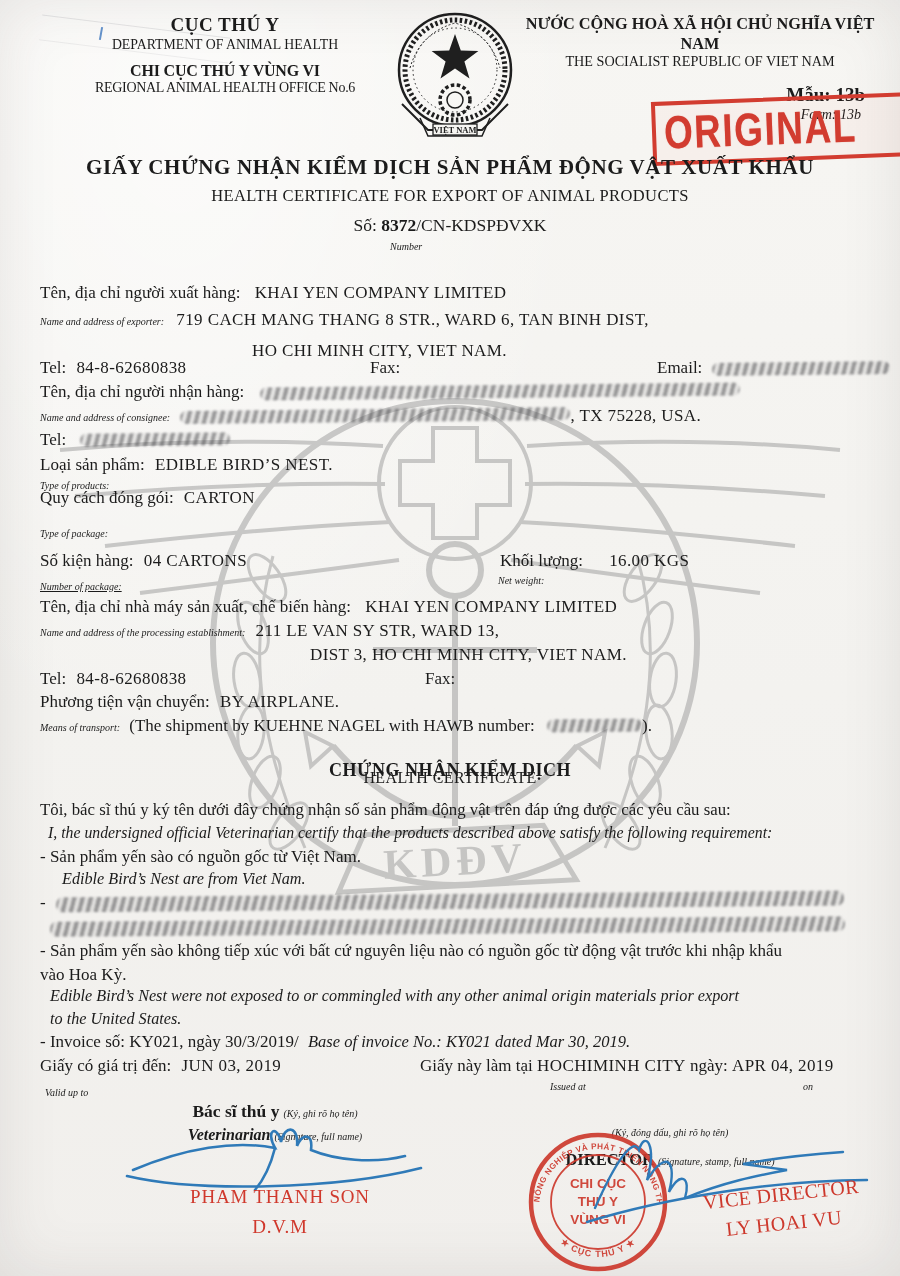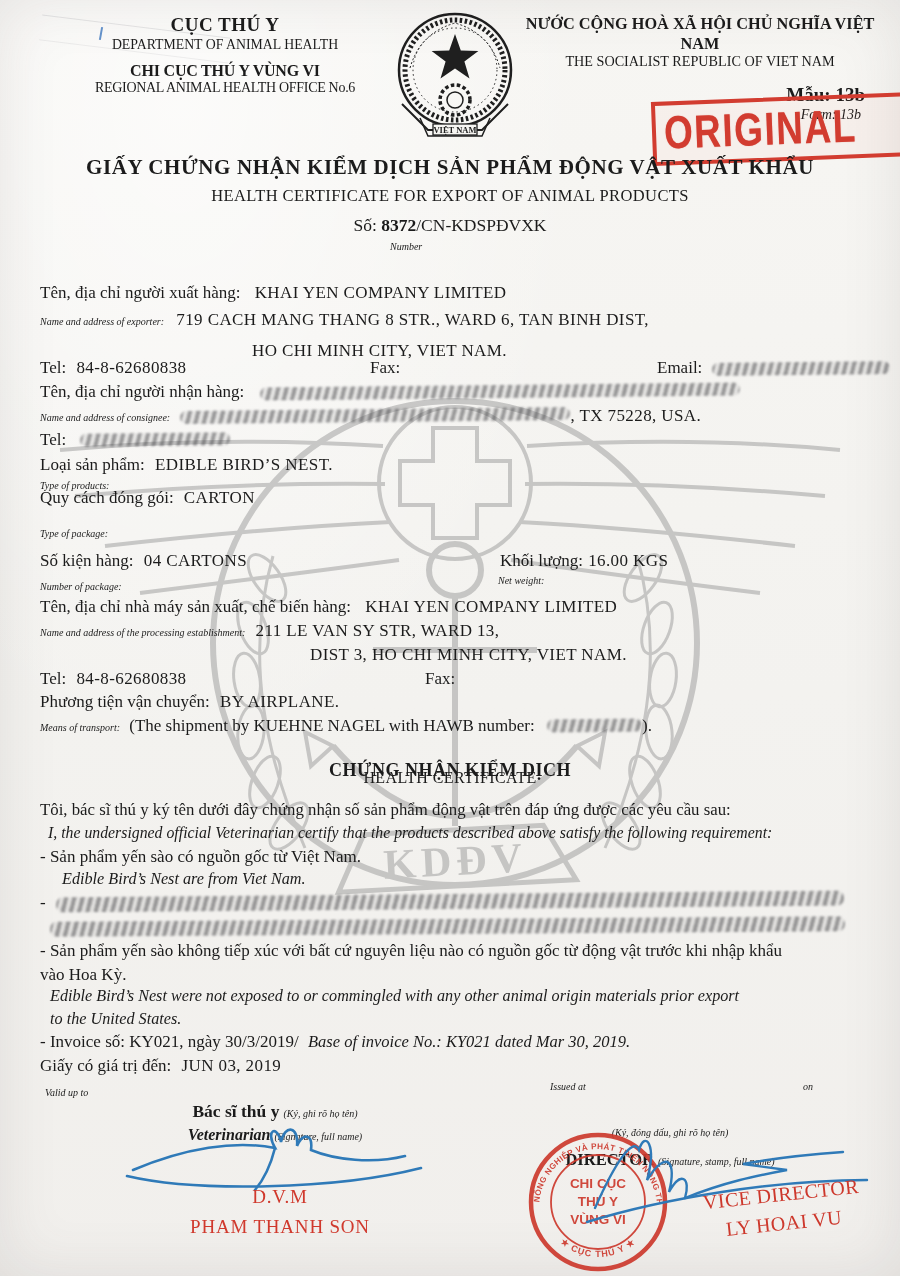--- a/index.html
+++ b/index.html
@@ -200,24 +200,24 @@
     <span>Quy cách đóng gói:</span>
     <span class="val" style="margin-left:6px;">CARTON</span>
   </div>
   <div class="bl en" style="top:528px;">Type of package:</div>
 
   <div class="bl" style="top:551px;right:25px;">
     <span>Số kiện hàng:</span>
     <span class="val" style="margin-left:6px;">04 CARTONS</span>
     <span class="abs" style="left:460px;">
       <span>Khối lượng:</span>
-      <span class="val" style="margin-left:1px;text-align:right;">16.00 KGS</span>
+      <span class="val" style="margin-left:22px;text-align:right;">16.00 KGS</span>
     </span>
   </div>
-  <div class="bl" style="top:575px;right:42px;">
+  <div class="bl" style="top:575px;right:42px;text-decoration:underline;">
     <span class="en">Number of package:</span>
     <span class="abs en" style="left:458px;">Net weight:</span>
   </div>
 
   <div class="bl" style="top:597px;">
     <span>Tên, địa chỉ nhà máy sản xuất, chế biến hàng:</span>
     <span class="val" style="margin-left:10px;">KHAI YEN COMPANY LIMITED</span>
   </div>
   <div class="bl" style="top:621px;">
     <span class="en">Name and address of the processing establishment:</span>
@@ -263,20 +263,26 @@
   <div class="bl en" style="left:50px;top:1010px;font-size:16.2px;">to the United States.</div>
 
   <div class="bl" style="top:1032px;">
     <span>- Invoice số: KY021, ngày 30/3/2019/</span>
     <span class="en" style="font-size:16.5px;margin-left:5px;">Base of invoice No.: KY021 dated Mar 30, 2019.</span>
   </div>
 
   <div class="bl" style="top:1056px;right:10px;">
     <span>Giấy có giá trị đến:</span>
     <span class="val" style="margin-left:6px;">JUN 03, 2019</span>
+    <span class="abs" style="left:380px;">
+      <span>Giấy này làm tại</span>
+      <span class="val">HOCHIMINH CITY</span>
+      <span>ngày:</span>
+      <span class="val">APR 04, 2019</span>
+    </span>
   </div>
   <div class="bl" style="left:45px;top:1081px;right:10px;">
     <span class="en">Valid up to</span>
     <span class="abs en" style="left:505px;">Issued at</span>
     <span class="abs en" style="left:758px;">on</span>
   </div>
 
   <div class="abs ctr" style="left:130px;top:1101px;width:290px;">
     <span class="b" style="font-size:17.5px;">Bác sĩ thú y</span>
     <span class="en">(Ký, ghi rõ họ tên)</span>
@@ -294,22 +300,22 @@
 
   <svg class="abs" style="left:125px;top:1118px;" width="310" height="80" viewBox="0 0 310 80">
     <g fill="none" stroke="#2f7ab8" stroke-width="2.6" stroke-linecap="round">
       <path d="M8 52 C60 30 110 22 150 30 C140 12 152 6 156 24 C160 6 174 8 172 28 C178 14 188 16 186 32 C210 42 248 46 280 38"></path>
       <path d="M2 58 C70 74 210 72 296 50"></path>
       <path d="M150 30 C146 46 140 60 130 72"></path>
     </g>
   </svg>
 
   <div class="abs namecard" style="left:140px;top:1182px;width:280px;">
+    <div>PHAM THANH SON</div>
     <div>D.V.M</div>
-    <div>PHAM THANH SON</div>
   </div>
 
   <svg class="abs" style="left:522px;top:1126px;opacity:.92;" width="152" height="152" viewBox="0 0 152 152">
     <g fill="none" stroke="#cd3a2e">
       <circle cx="76" cy="76" r="67" stroke-width="4.5"></circle>
       <circle cx="76" cy="76" r="47" stroke-width="1.8"></circle>
     </g>
     <defs>
       <path id="arcTop" d="M 17 82 A 59 59 0 0 1 135 82"></path>
       <path id="arcBottom" d="M 23 95 A 57 57 0 0 0 129 95"></path>

